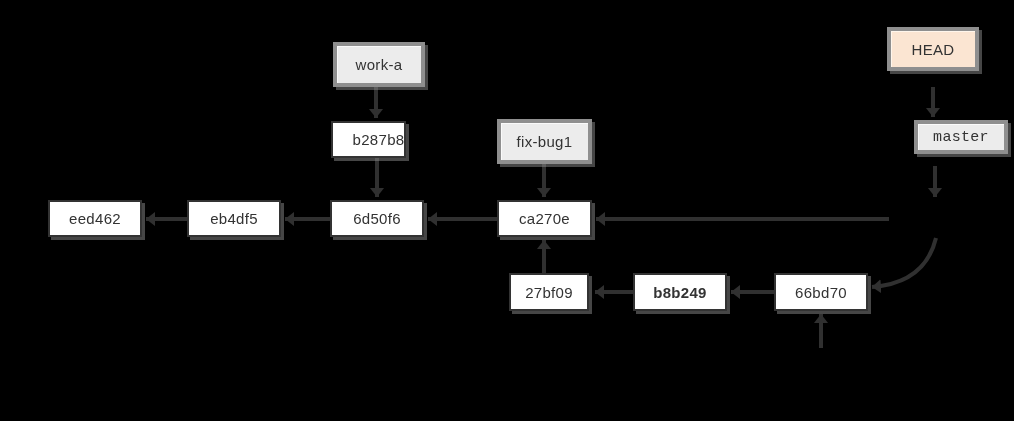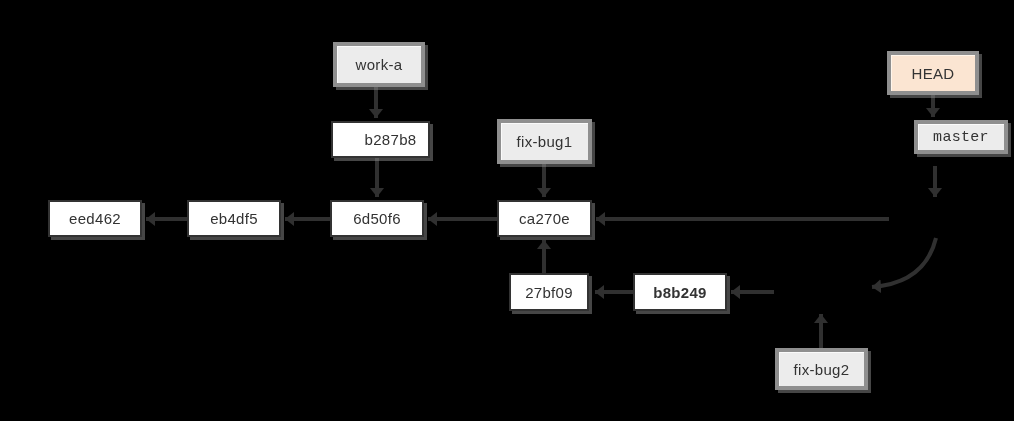--- a/index.html
+++ b/index.html
@@ -72,25 +72,25 @@
         <path d="M936,238 Q925,283 872,287" class="edge" marker-end="url(#arrowhead)"></path>
         <path d="M376,87 L376,118" class="edge" marker-end="url(#arrowhead)"></path>
         <path d="M544,164 L544,197" class="edge" marker-end="url(#arrowhead)"></path>
         <path d="M821,348 L821,314" class="edge" marker-end="url(#arrowhead)"></path>
         <path d="M933,87 L933,117" class="edge" marker-end="url(#arrowhead)"></path>
         <path d="M935,166 L935,197" class="edge" marker-end="url(#arrowhead)"></path>
       </g>
   </svg>
   <div class="nodes-layer">
       <div class="node branch" style="left: 333px; top: 42px; width: 92px; height: 45px;">work-a</div>
-      <div class="node head" style="left: 887px; top: 51px; width: 92px; height: 44px;">HEAD</div>
+      <div class="node head" style="left: 887px; top: 27px; width: 92px; height: 44px;">HEAD</div>
       <div class="node branch" style="left: 914px; top: 120px; width: 94px; height: 34px; font-family: Liberation Mono, monospace;">master</div>
       <div class="node branch" style="left: 497px; top: 119px; width: 95px; height: 45px;">fix-bug1</div>
-      <div class="node branch" style="left: 775px; top: 348px; width: 93px; height: 42px;">fix-bug2</div>
-      <div class="node commit" style="left: 331px; top: 121px; width: 99px; height: 37px; padding-left: 20px;">b287b8</div>
+      <div class="node commit" style="left: 331px; top: 121px; width: 75px; height: 37px; padding-left: 20px;">b287b8</div>
       <div class="node commit" style="left: 48px; top: 200px; width: 94px; height: 37px;">eed462</div>
       <div class="node commit" style="left: 187px; top: 200px; width: 94px; height: 37px;">eb4df5</div>
       <div class="node commit" style="left: 330px; top: 200px; width: 94px; height: 37px;">6d50f6</div>
       <div class="node commit" style="left: 497px; top: 200px; width: 95px; height: 37px;">ca270e</div>
       <div class="node commit" style="left: 497px; top: 273px; width: 80px; height: 38px; margin-left: 12px;">27bf09</div>
       <div class="node commit" style="left: 633px; top: 273px; width: 94px; height: 38px; font-weight: bold;">b8b249</div>
+      <div class="node commit" style="left: 774px; top: 273px; width: 94px; height: 38px;">66bd70</div>
     </div>
 </div>
 
 </body></html>

